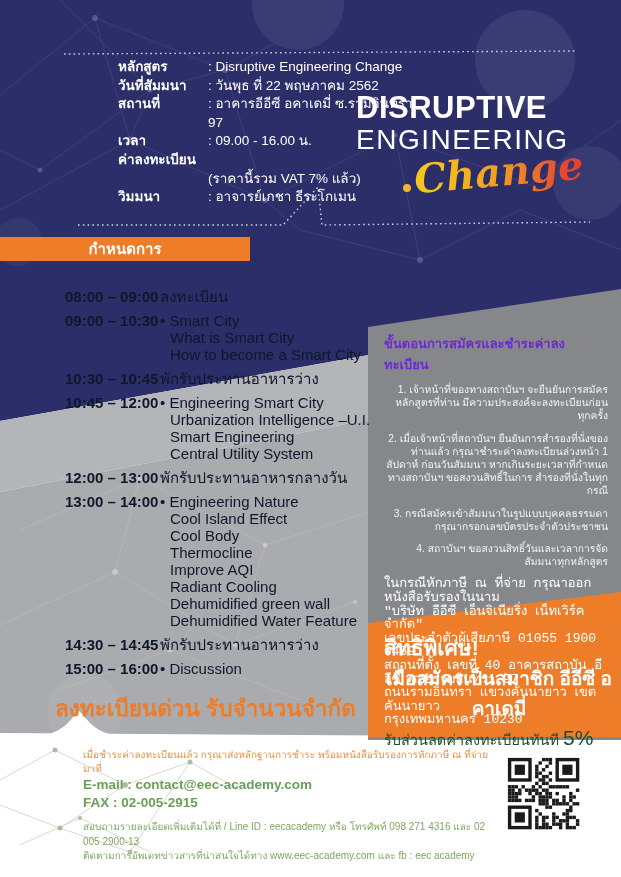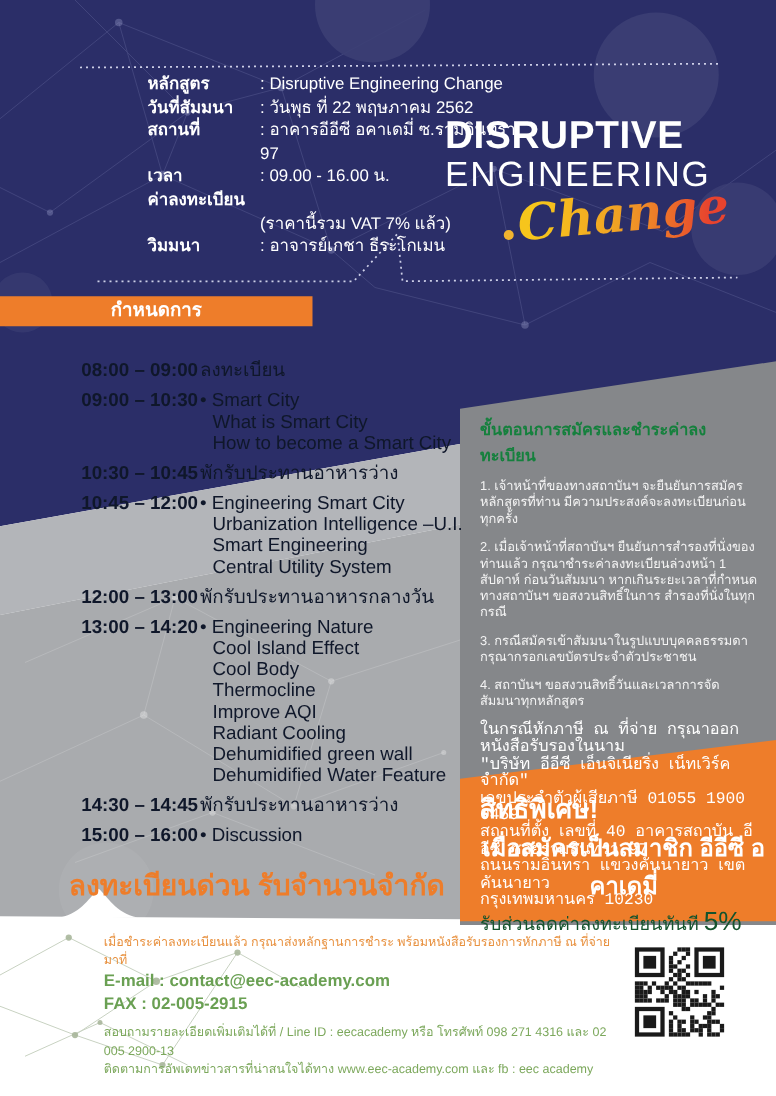--- a/index.html
+++ b/index.html
@@ -28,22 +28,22 @@
   .agenda-bar{position:absolute;left:0;top:237px;width:250px;height:24px;background:#ee7d2a;
               color:#ffffff;font-weight:bold;font-size:15px;text-align:center;line-height:24px;}
   .agenda{position:absolute;left:65px;top:288px;width:310px;color:#0f172a;font-size:15px;line-height:17px;}
   .aitem{display:flex;margin-bottom:7px;}
   .atime{width:95px;flex:0 0 95px;font-weight:bold;}
   .alines{flex:1;}
   .aline.sub{padding-left:10px;}
 
   
   .steps-panel{position:absolute;left:384px;top:333px;width:224px;color:#f4f4f4;}
-  .steps-title{font-size:13px;font-weight:bold;color:#15803d;margin-bottom:8px;}
-  .step{font-size:10.3px;line-height:13.2px;margin-bottom:9px;}
+  .steps-title{font-size:13px;font-weight:bold;color:#6d28d9;margin-bottom:8px;}
+  .step{font-size:10.3px;line-height:13.2px;margin-bottom:9px;text-align:right;}
   .taxnote{margin-top:5px;font-size:13px;line-height:13.6px;color:#ffffff;font-family:Liberation Mono, monospace;}
 
   
   .promo{position:absolute;left:384px;top:636px;width:230px;color:#ffffff;}
   .promo-head{font-size:21px;font-weight:bold;line-height:24px;}
   .promo-l1{font-size:19px;font-weight:bold;margin-top:3px;text-align:center;}
   .promo-l2{font-size:14.5px;font-weight:normal;color:#14532d;margin-top:3px;}
   .promo-l2 .big{font-size:21px;}
   .promo-l3{font-size:13.5px;font-weight:bold;margin-top:1px;}
   .promo-l3 .big{font-size:21px;}
@@ -212,21 +212,21 @@
           <div class="aline sub">Central Utility System</div>
         </div>
       </div>
       <div class="aitem">
         <span class="atime">12:00 – 13:00</span>
         <div class="alines">
           <div class="aline">พักรับประทานอาหารกลางวัน</div>
         </div>
       </div>
       <div class="aitem">
-        <span class="atime">13:00 – 14:20</span>
+        <span class="atime">13:00 – 14:00</span>
         <div class="alines">
           <div class="aline">• Engineering Nature</div>
           <div class="aline sub">Cool Island Effect</div>
           <div class="aline sub">Cool Body</div>
           <div class="aline sub">Thermocline</div>
           <div class="aline sub">Improve AQI</div>
           <div class="aline sub">Radiant Cooling</div>
           <div class="aline sub">Dehumidified green wall</div>
           <div class="aline sub">Dehumidified Water Feature</div>
         </div>

